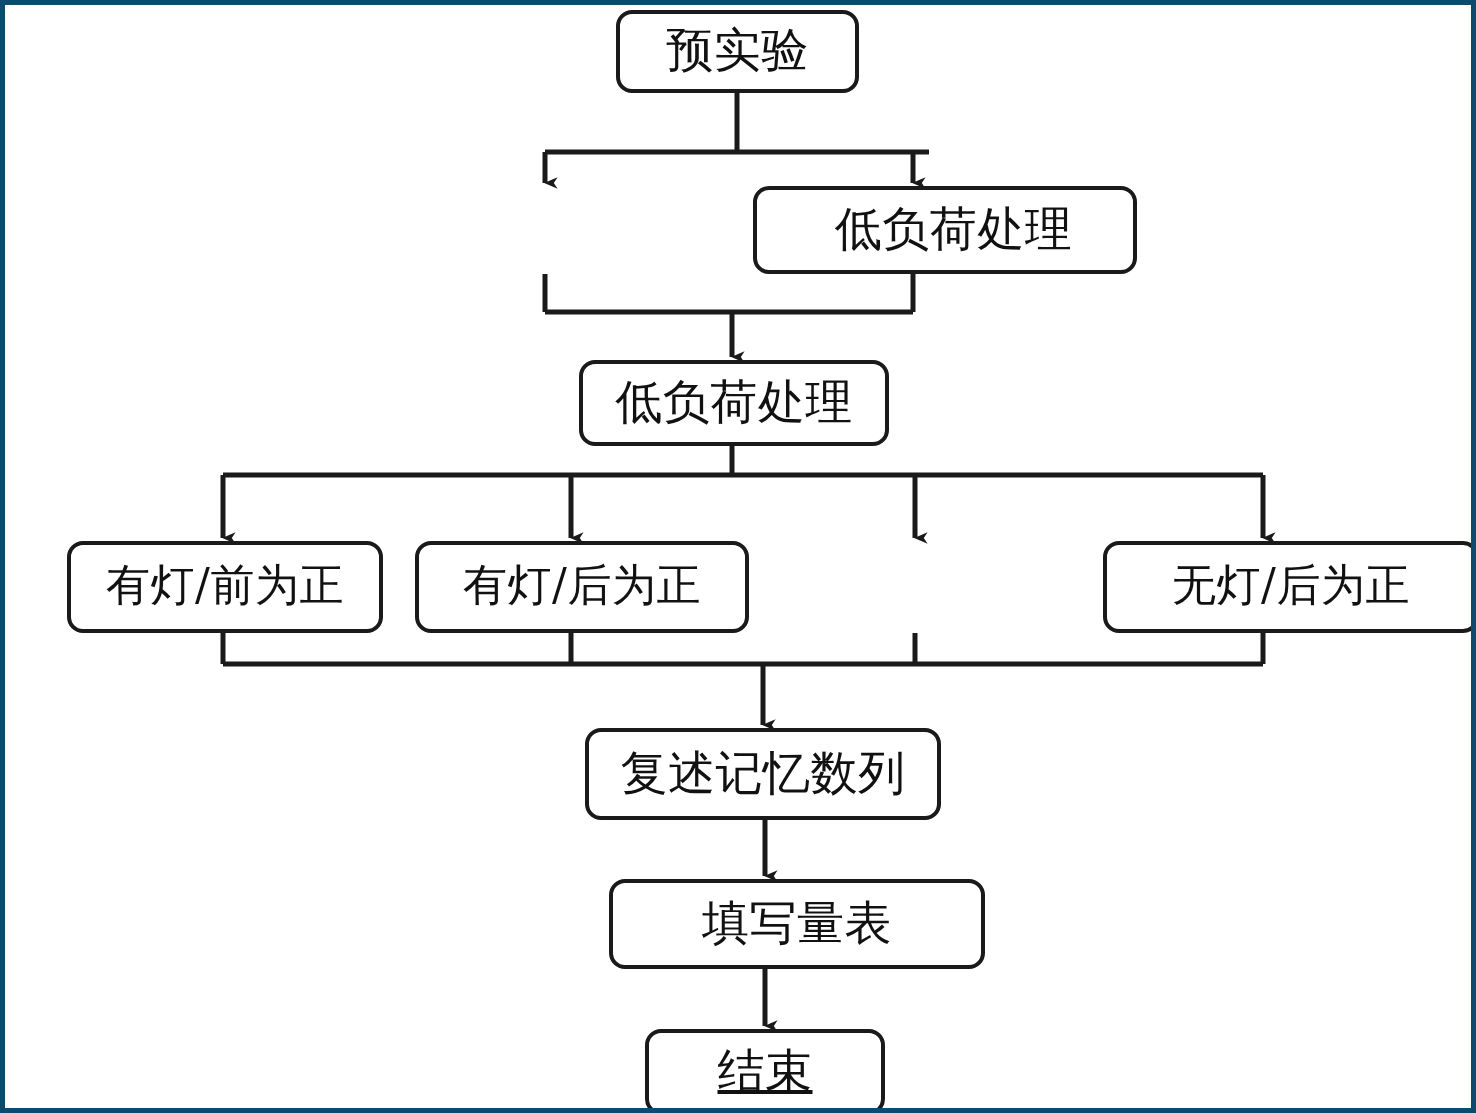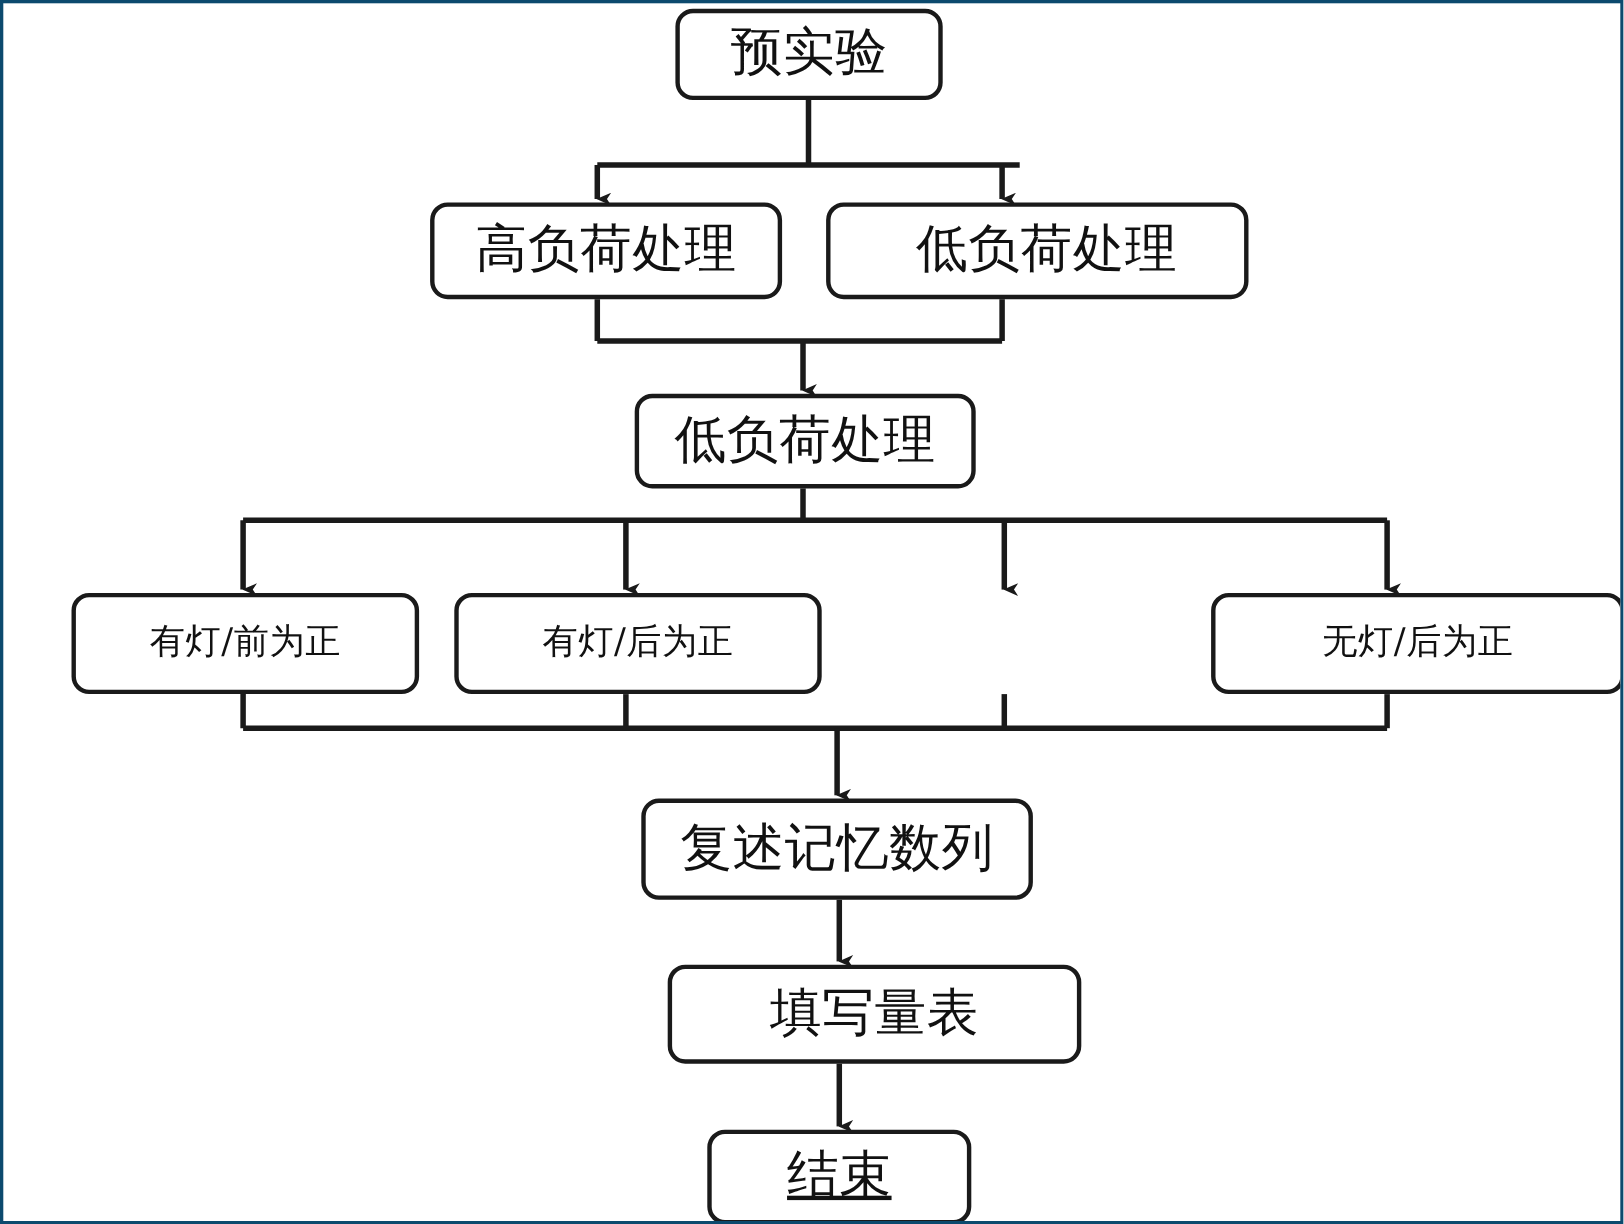--- a/index.html
+++ b/index.html
@@ -5,21 +5,21 @@
   html, body {
     margin: 0;
     padding: 0;
     background: #ffffff;
   }
   #canvas {
     position: relative;
     width: 1476px;
     height: 1113px;
     background: #ffffff;
-    border: 3px solid #0c4a6e;
+    border: 5px solid #0c4a6e;
     box-sizing: border-box;
     overflow: hidden;
     font-family: "DejaVu Serif", "Liberation Serif", serif;
   }
   #wires {
     position: absolute;
     left: 0;
     top: 0;
     width: 1476px;
     height: 1113px;
@@ -38,21 +38,21 @@
     line-height: 1;
     white-space: nowrap;
     z-index: 2;
   }
   .node .label {
     display: block;
     font-size: 47px;
     letter-spacing: 0.5px;
     transform: translateY(-2px);
   }
-  .node.small .label { font-size: 32px; }
+  .node.small .label { font-size: 44px; }
 </style>
 </head>
 <body>
 
 <div id="canvas">
 
   <svg id="wires" viewBox="0 0 1476 1113" width="1476" height="1113" xmlns="http://www.w3.org/2000/svg">
     <defs>
       <marker id="arrow" viewBox="0 0 12 14" refX="6" refY="13.2" markerWidth="12" markerHeight="14" orient="auto-start-reverse" markerUnits="userSpaceOnUse">
         <path d="M 6 14 L 0.2 0.6 L 6 4.4 L 11.8 0.6 Z" fill="#1a1a1a"></path>
@@ -88,23 +88,20 @@
       <path d="M 760 815 L 760 871" marker-end="url(#arrow)"></path>
 
       <path d="M 760 964 L 760 1021" marker-end="url(#arrow)"></path>
     </g>
   </svg>
 
   <div class="node" style="left:611px; top:5px; width:243px; height:83px;">
     <span class="label">预实验</span>
   </div>
 
-  <div class="node" style="left:388px; top:181px; width:320px; height:88px;">
-    <span class="label">高负荷处理</span>
-  </div>
 
   <div class="node" style="left:748px; top:181px; width:384px; height:88px;padding-left:17px;">
     <span class="label">低负荷处理</span>
   </div>
 
   <div class="node" style="left:574px; top:355px; width:310px; height:86px;">
     <span class="label">低负荷处理</span>
   </div>
 
   <div class="node small" style="left:62px; top:536px; width:316px; height:92px;">

